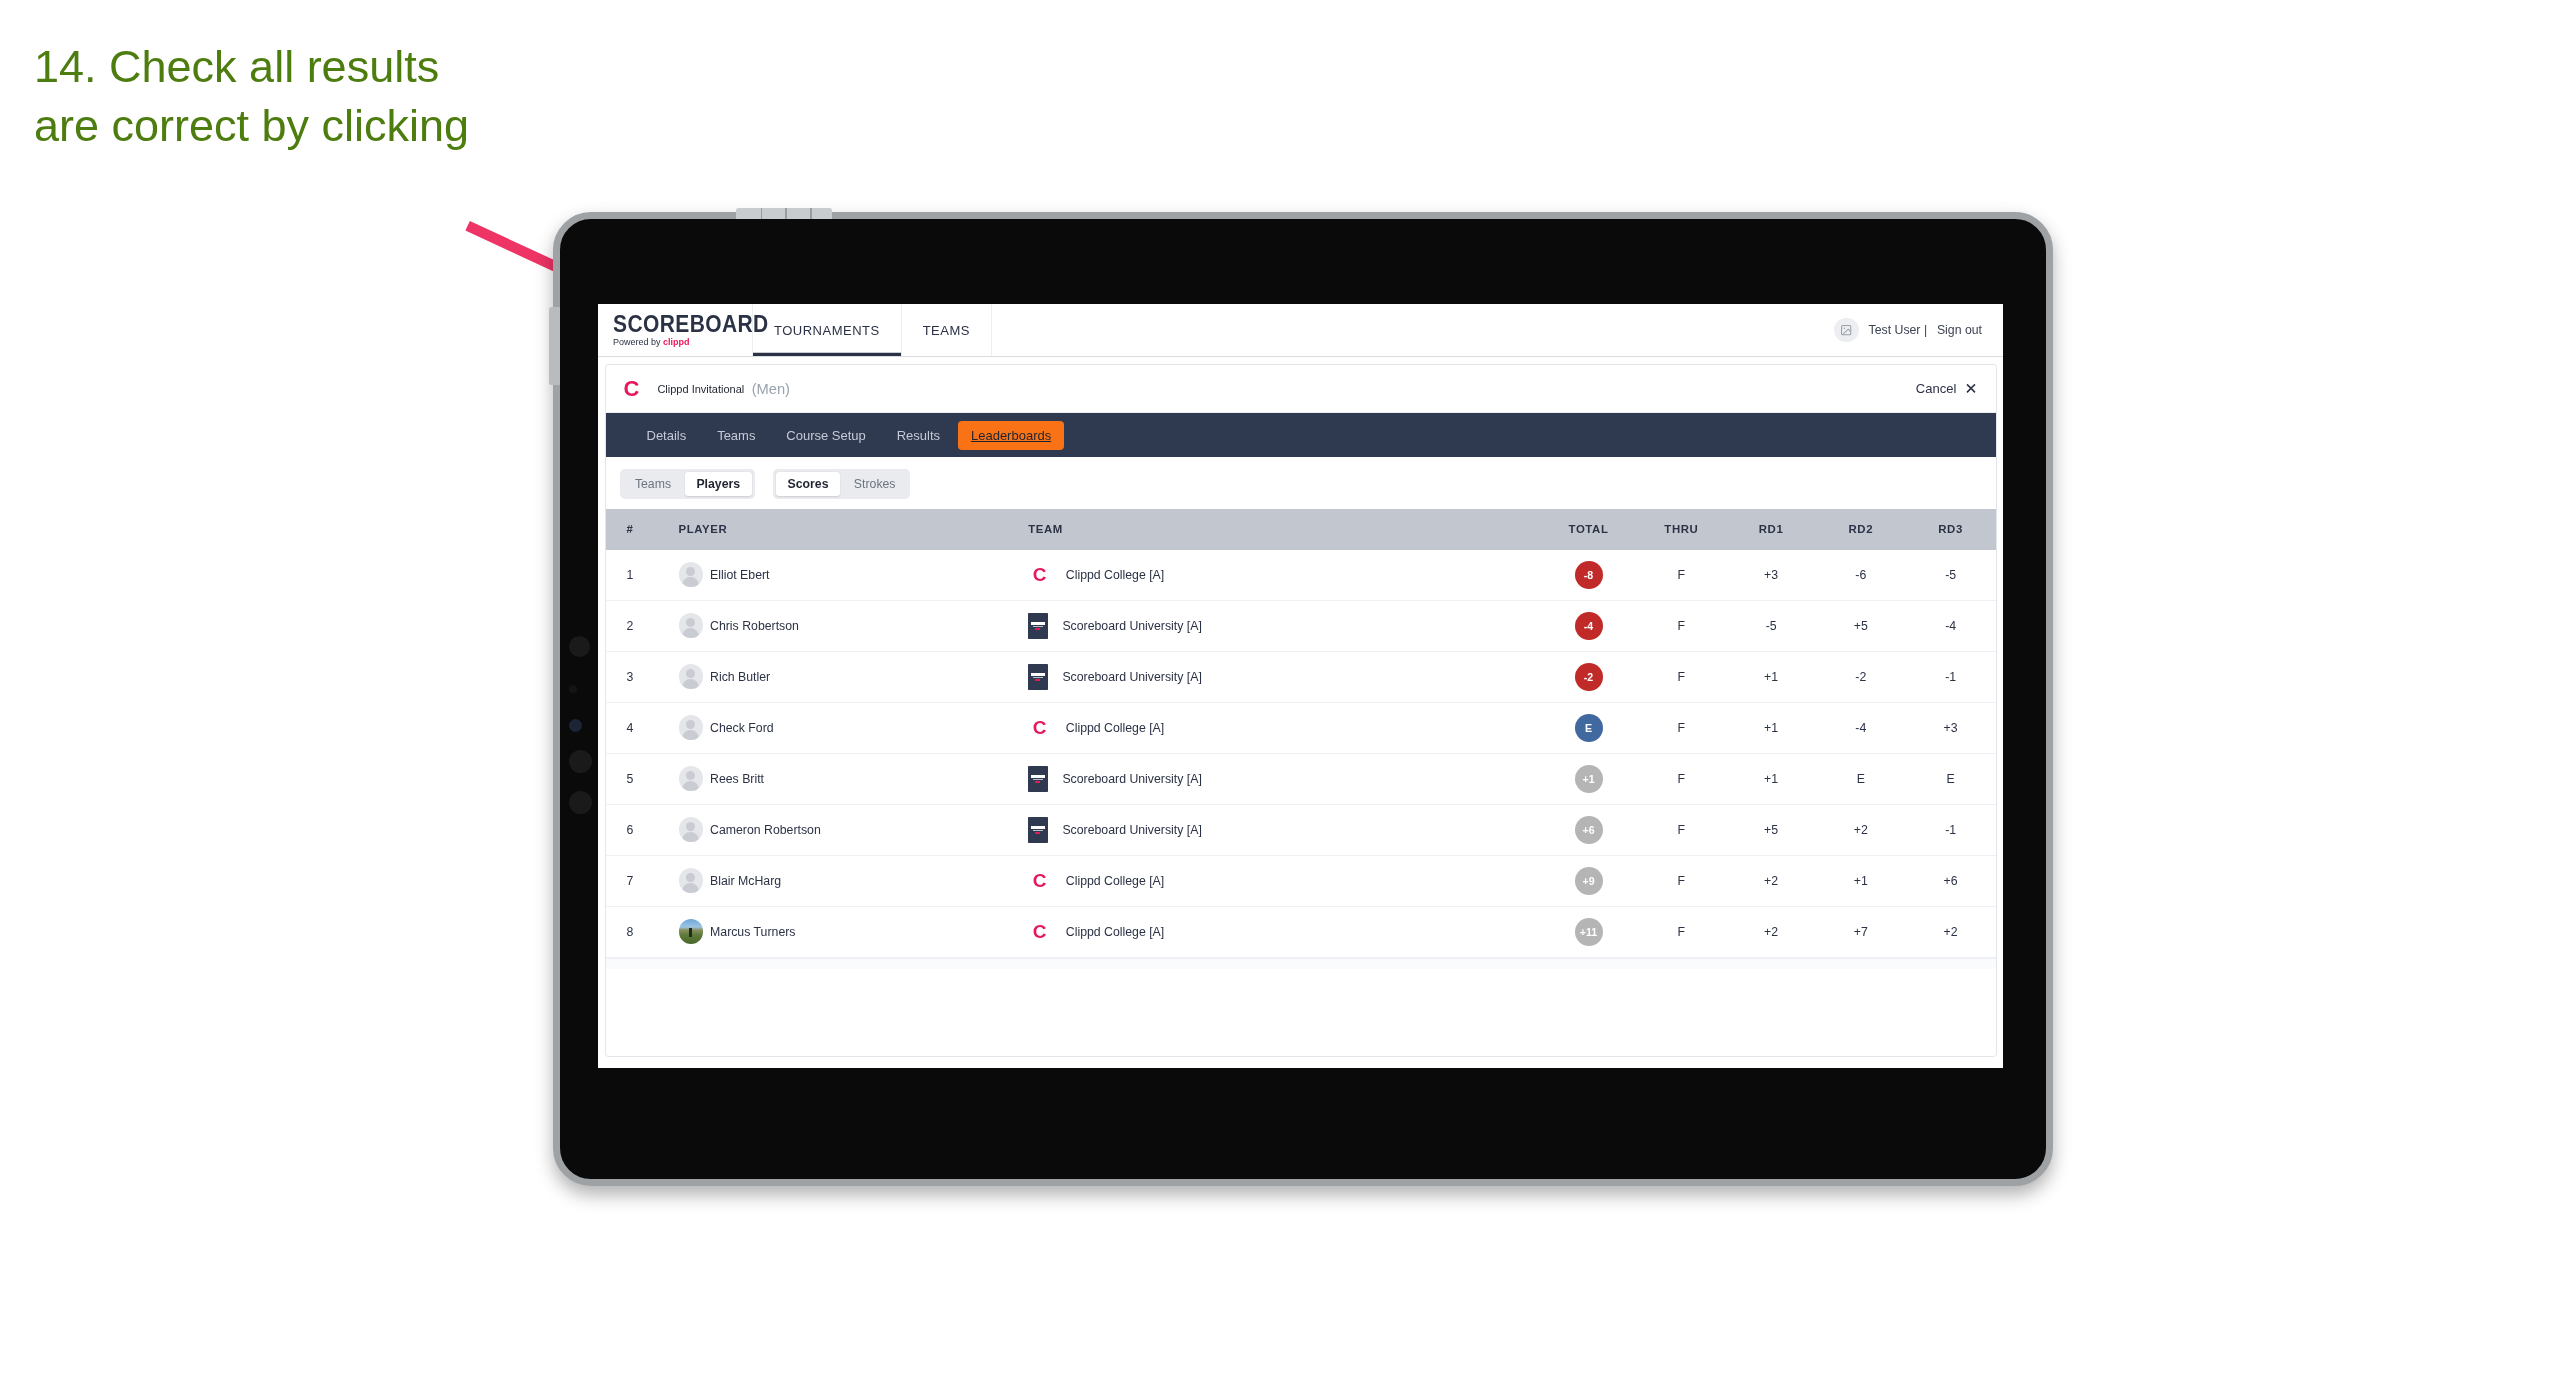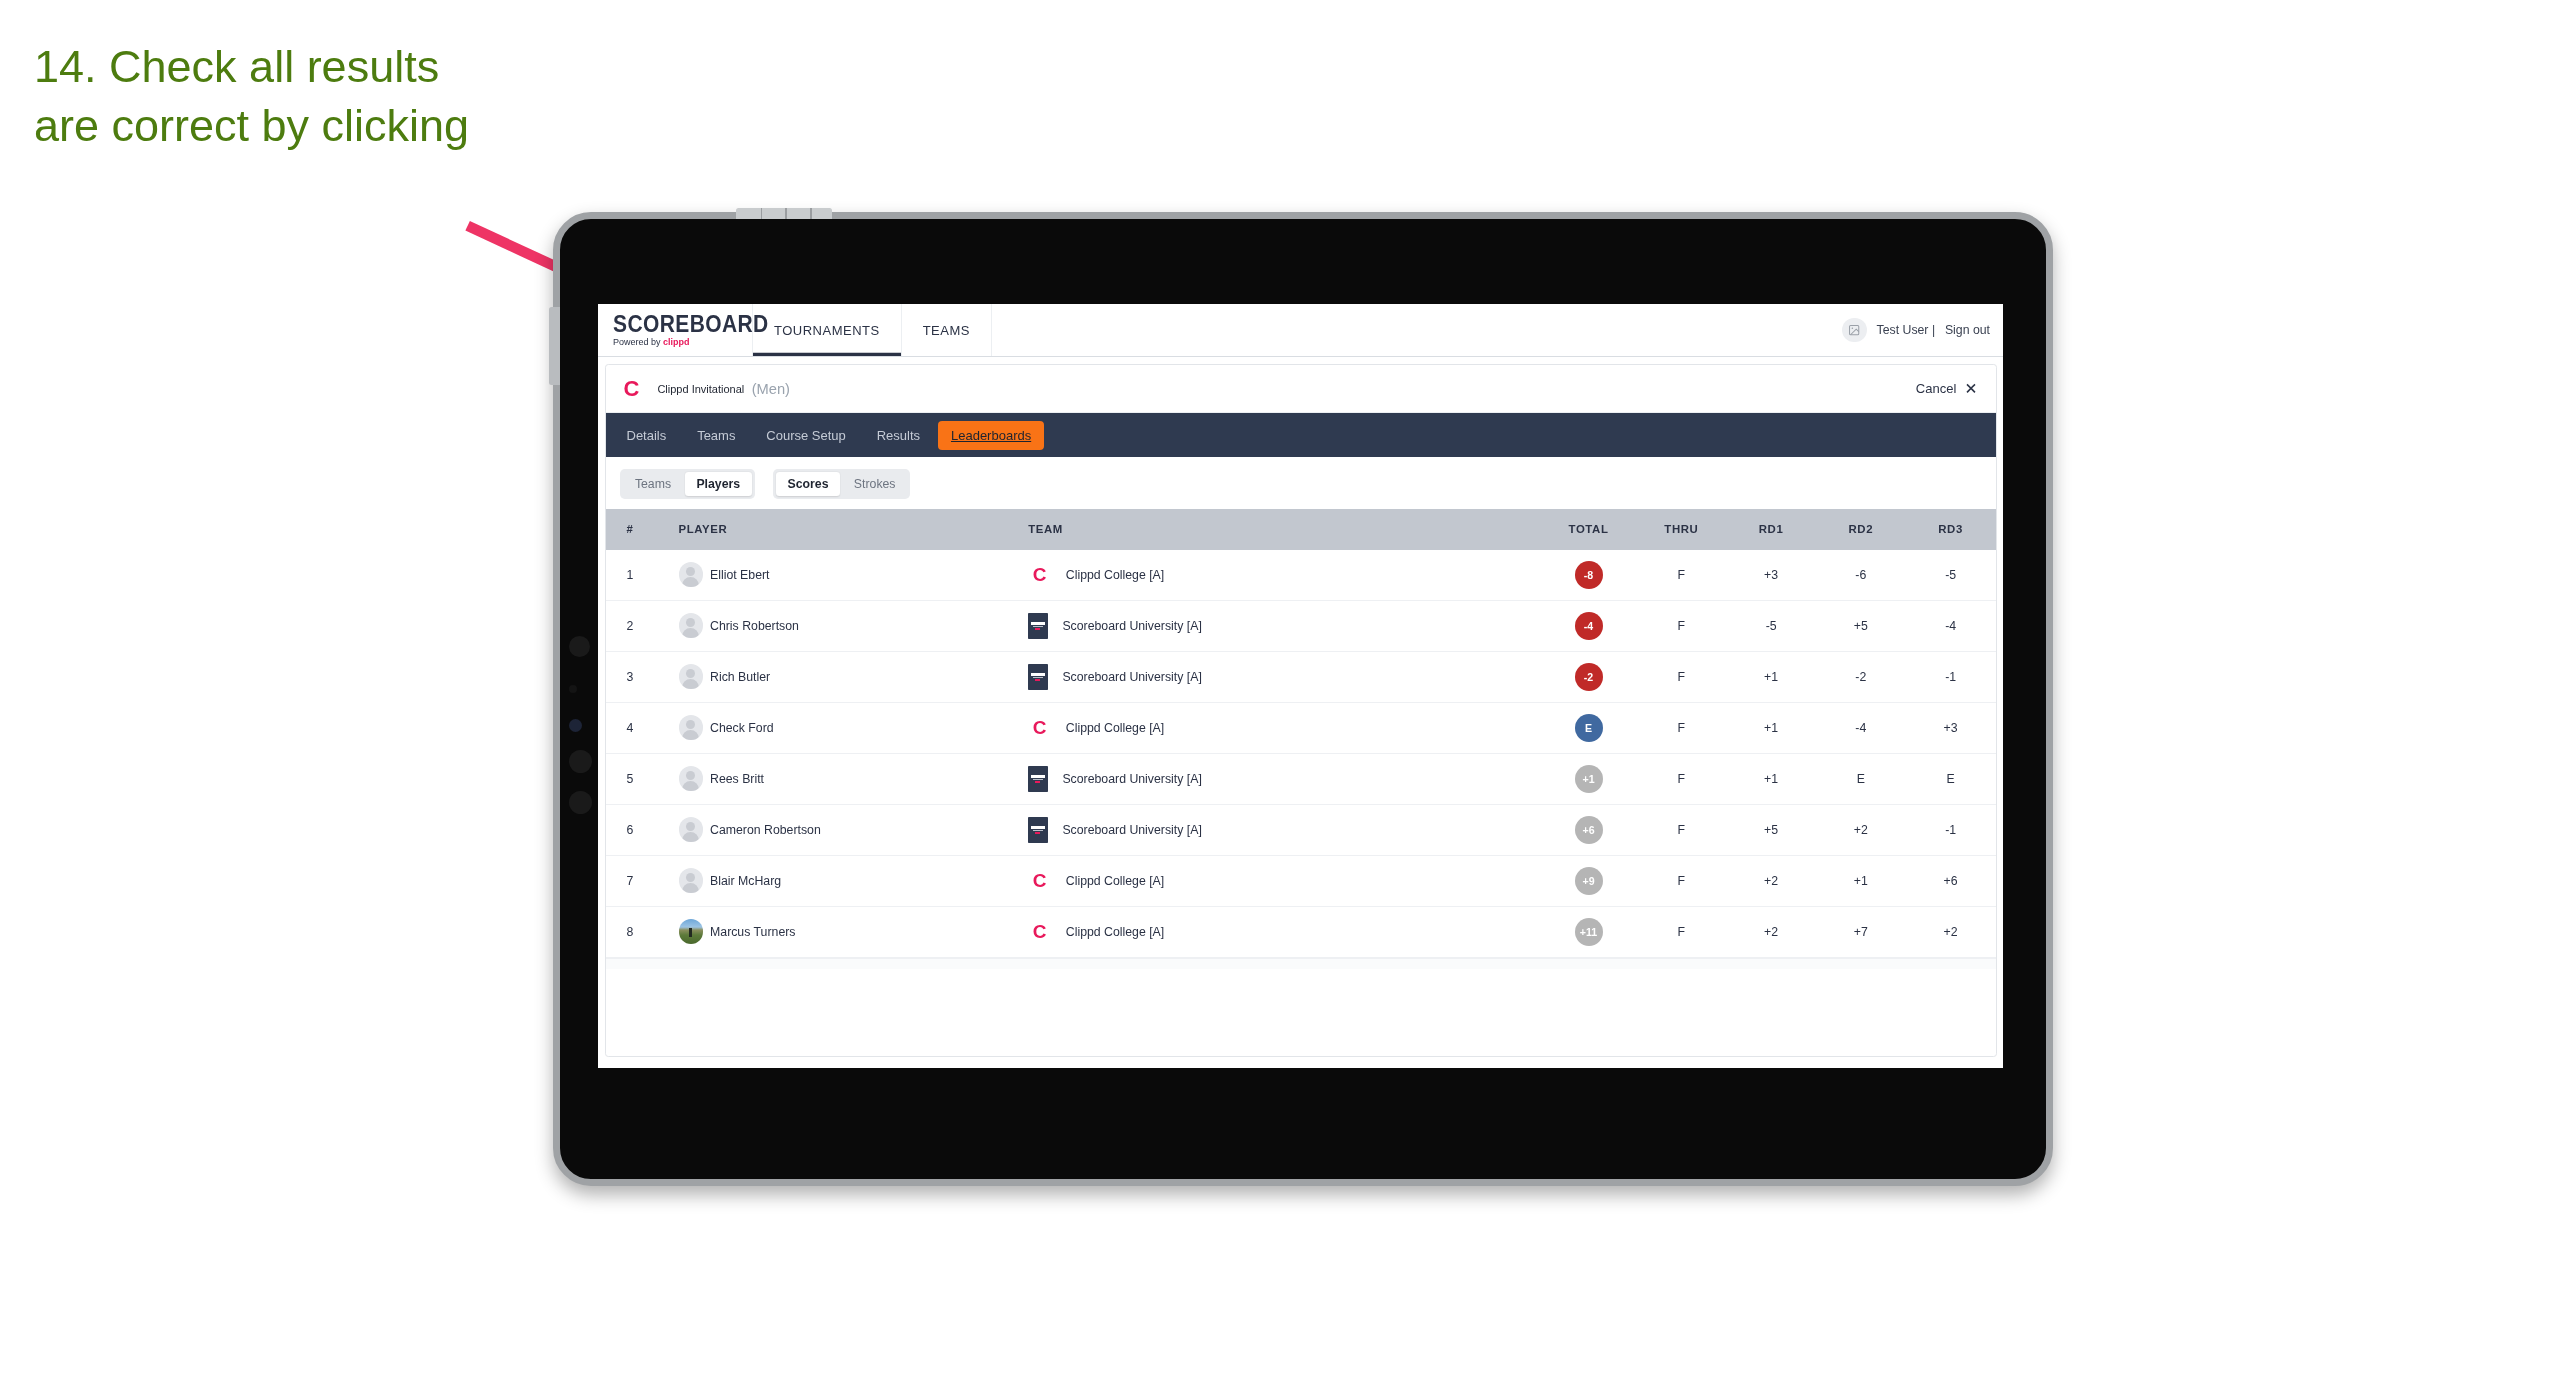--- a/index.html
+++ b/index.html
@@ -145,21 +145,21 @@
     cursor: pointer;
   }
   .topnav-item.active {
     box-shadow: inset 0 -3.3px 0 #2b3245;
   }
   .topbar-spacer { flex: 1; }
   .topbar-right {
     display: flex;
     align-items: center;
     gap: 9.8px;
-    padding-right: 13px;
+    padding-right: 21px;
     font-size: 12.3px;
     color: #3b4252;
   }
   .avatar-circle {
     width: 24.5px;
     height: 24.5px;
     border-radius: 50%;
     background: #eceef1;
     display: flex;
     align-items: center;
@@ -213,21 +213,21 @@
     cursor: pointer;
   }
   .cancel-x { font-size: 15.5px; line-height: 1; }
 
   
   .tabstrip {
     background: #2f3a50;
     height: 44px;
     display: flex;
     align-items: center;
-    padding-left: 8px;
+    padding-left: 28px;
     gap: 4.9px;
   }
   .tab {
     font-size: 13px;
     color: #c5cbd6;
     padding: 7.4px 13px;
     border-radius: 4.1px;
     cursor: pointer;
   }
   .tab.active {

